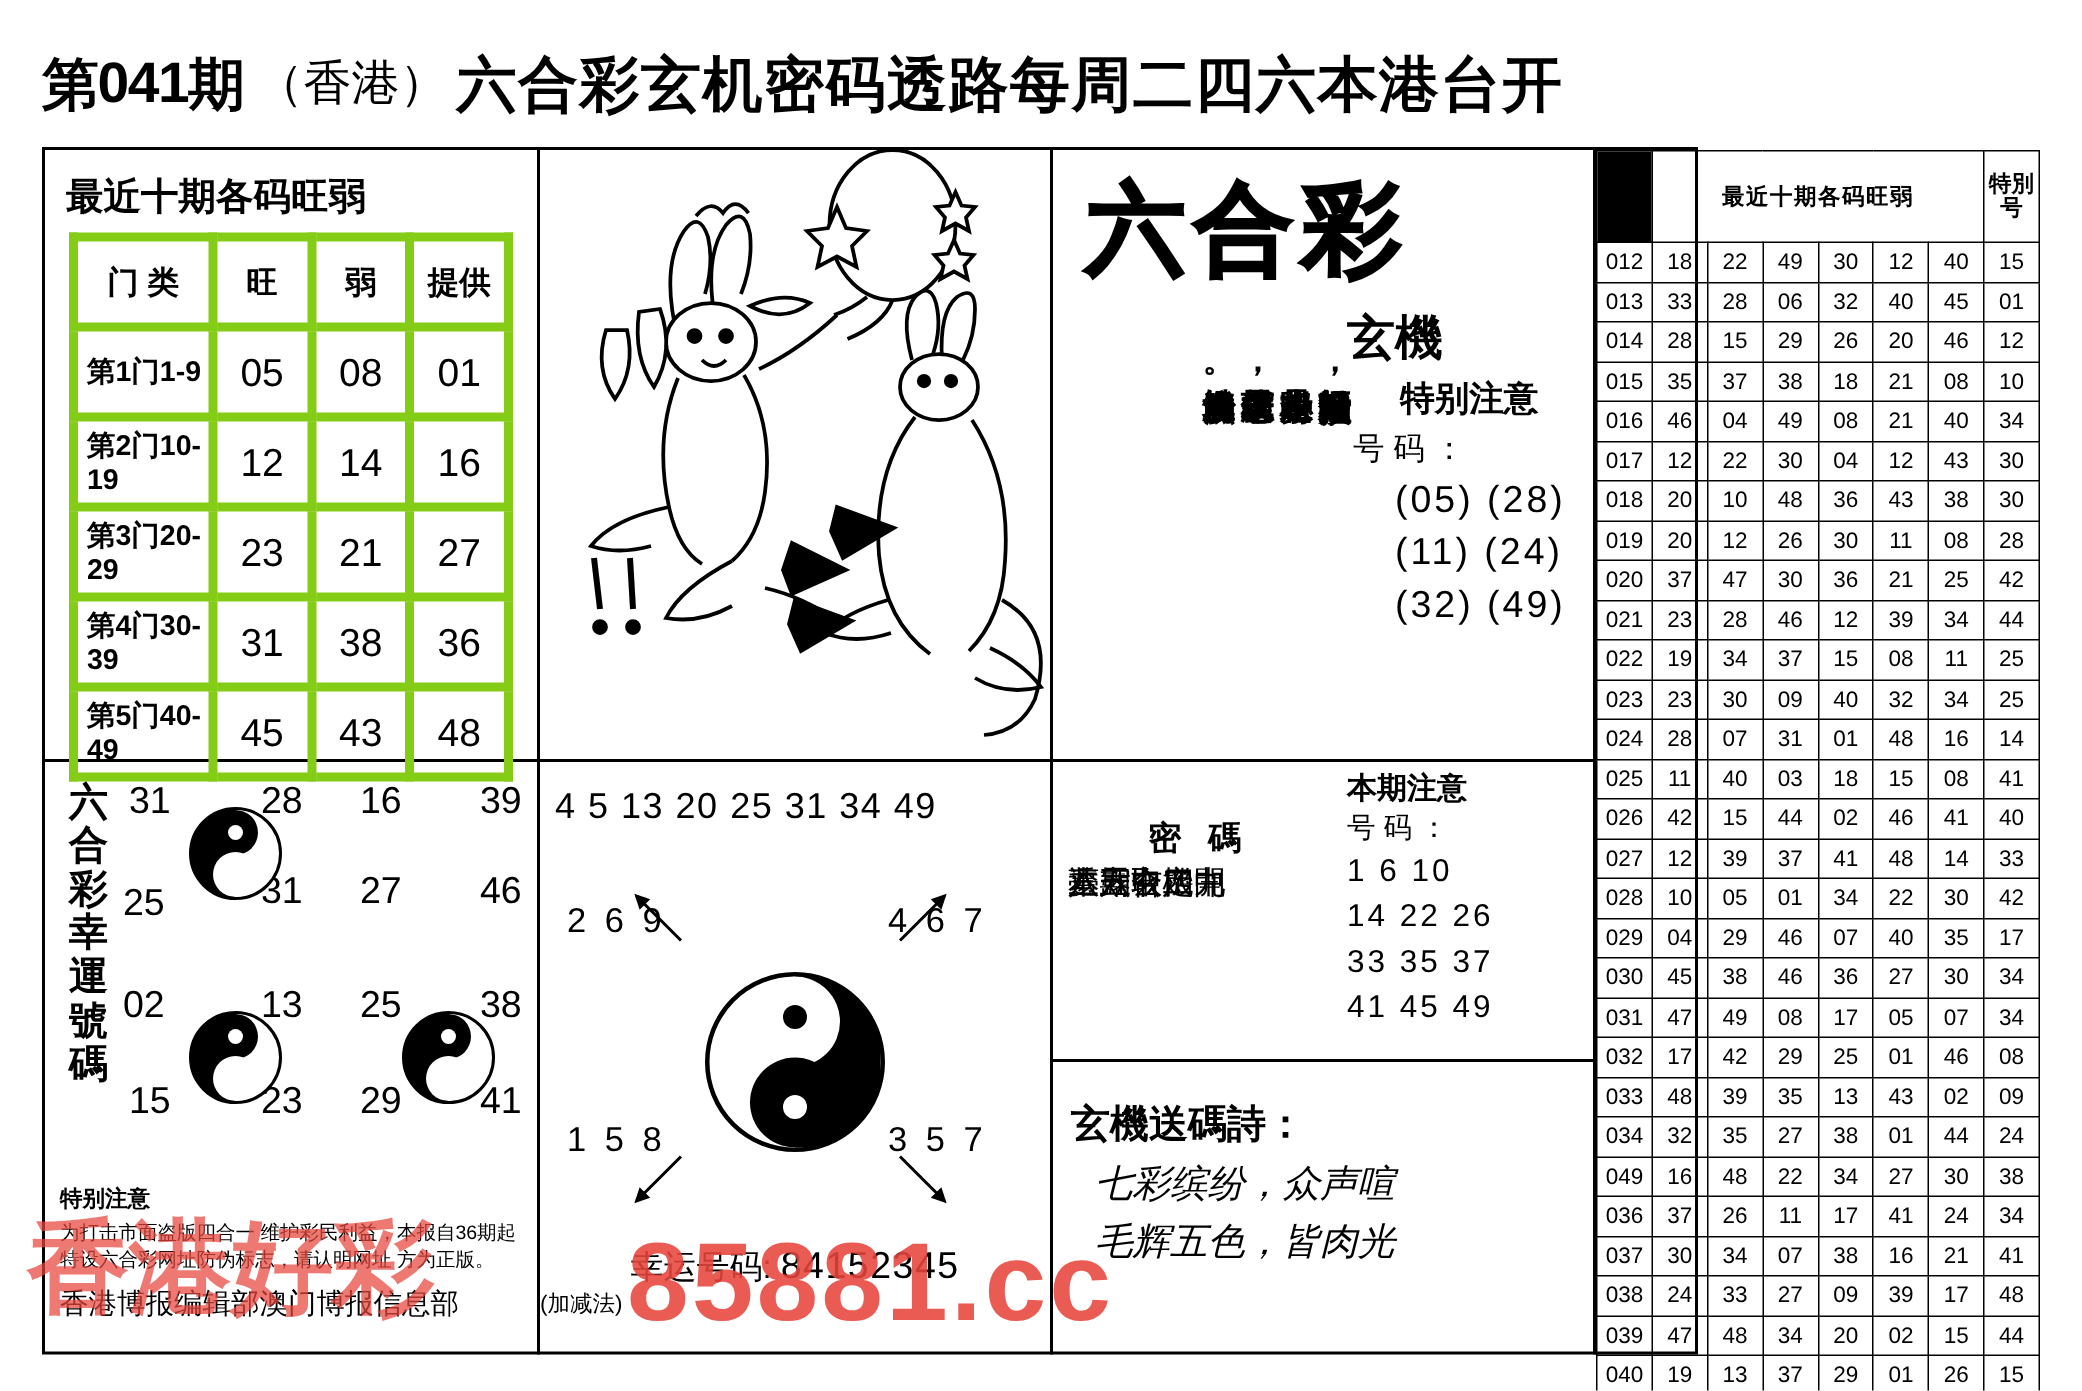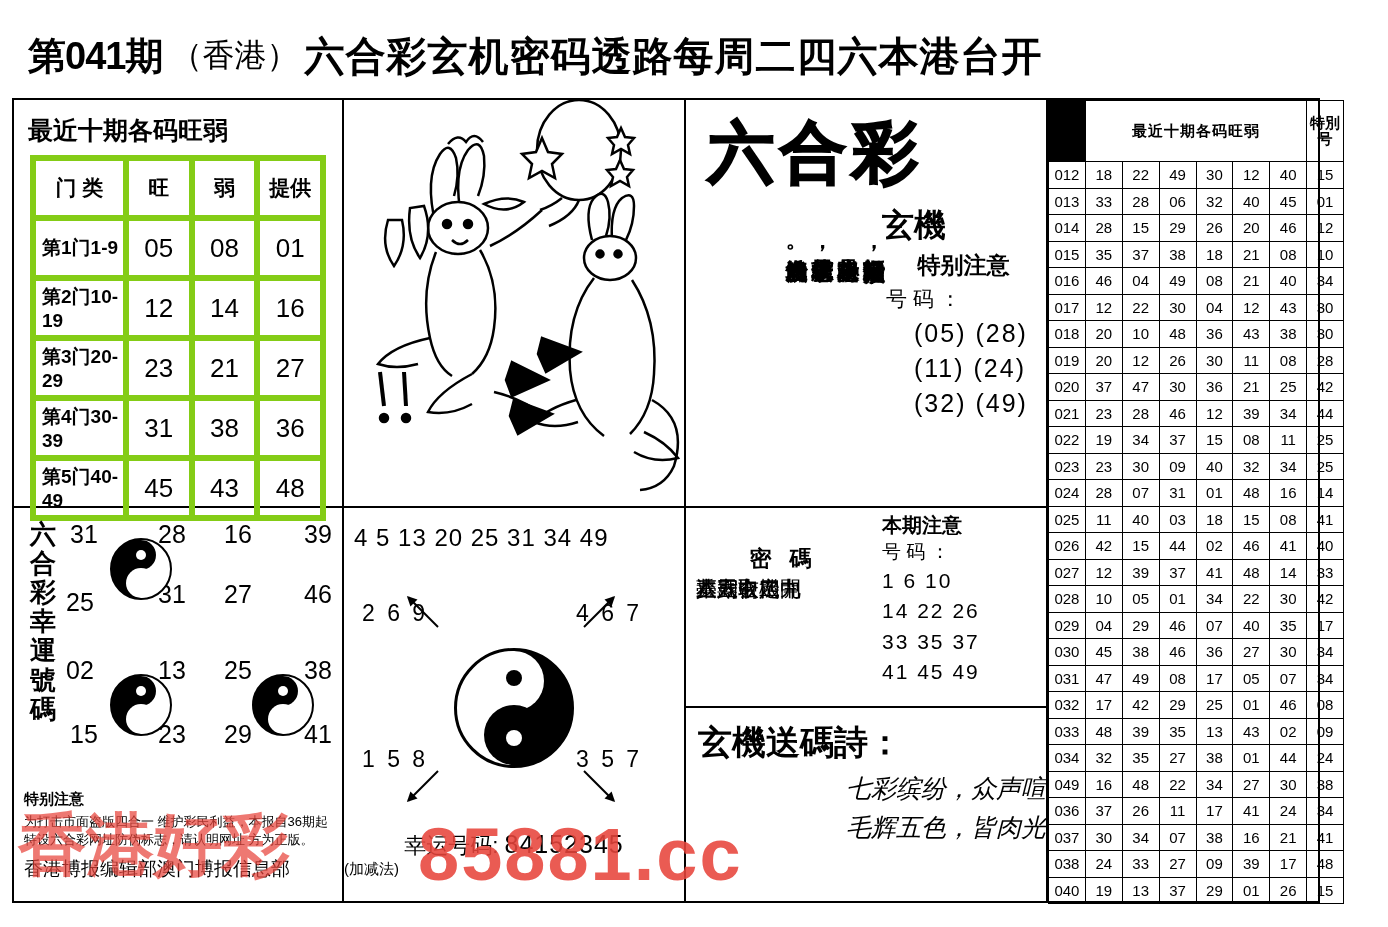--- a/index.html
+++ b/index.html
@@ -6,21 +6,21 @@
   body{width:1388px;height:927px;position:relative;font-family:"Liberation Serif",serif;color:#000;overflow:hidden;}
   .page{position:absolute;left:0;top:0;width:1388px;height:927px;}
 
   
   .header{position:absolute;left:28px;top:22px;width:1330px;height:68px;display:flex;align-items:center;}
   .hdr-issue{font-size:38px;font-weight:bold;letter-spacing:-1px;font-family:"Liberation Sans",sans-serif;}
   .hdr-region{font-size:32px;margin-left:8px;font-family:"Liberation Sans",sans-serif;}
   .hdr-title{font-size:40px;font-weight:bold;margin-left:6px;font-family:"Liberation Sans",sans-serif;letter-spacing:1px;}
 
   
-  .frame{position:absolute;left:12px;top:98px;width:1308px;height:805px;border:2px solid #000;box-sizing:border-box;}
+  .frame{position:absolute;left:28px;top:98px;width:1104px;height:805px;border:2px solid #000;box-sizing:border-box;}
 
   
   .vsep{position:absolute;top:0;width:2px;background:#000;}
 
   
   .panelA{position:absolute;left:0;top:0;width:328px;height:406px;}
   .panelA h2{margin:0;padding:14px 0 8px 14px;font-size:25px;font-weight:bold;font-family:"Liberation Sans",sans-serif;}
   .tblA{width:296px;margin:0 auto;border-collapse:collapse;}
   .tblA th,.tblA td{border:6px solid #84cc16;text-align:center;font-size:24px;height:52px;font-family:"Liberation Sans",sans-serif;}
   .tblA th{font-size:21px;font-weight:bold;}
@@ -80,22 +80,22 @@
   .panelF{position:absolute;left:672px;top:408px;width:360px;height:198px;}
   .codeLeft{position:absolute;left:10px;top:4px;width:175px;margin-top:32px;}
   .codeLeft .ttl{font-size:22px;font-weight:bold;text-align:center;letter-spacing:6px;font-family:"Liberation Sans",sans-serif;}
   .codeLeft .ln{font-size:21px;font-family:"Liberation Sans",sans-serif;line-height:1.28;margin-top:2px;}
   .codeRight{position:absolute;left:196px;top:4px;width:158px;}
   .codeRight .ttl{font-size:20px;font-weight:bold;font-family:"Liberation Sans",sans-serif;}
   .codeRight .nums{font-size:21px;font-family:"Liberation Sans",sans-serif;line-height:1.35;margin-top:2px;letter-spacing:2px;}
 
   
   .panelG{position:absolute;left:672px;top:608px;width:360px;height:195px;}
-  .panelG .ttl{font-size:34px;font-weight:bold;font-family:"Liberation Sans",sans-serif;padding:12px 0 4px 12px;}
-  .panelG .pl{font-size:25px;font-family:"Liberation Serif",serif;padding-left:43px;line-height:1.55;font-style:italic;text-align:right;}
+  .panelG .ttl{font-size:26px;font-weight:bold;font-family:"Liberation Sans",sans-serif;padding:24px 0 4px 12px;}
+  .panelG .pl{font-size:25px;font-family:"Liberation Serif",serif;padding-left:28px;line-height:1.55;font-style:italic;}
 
   
   .panelH{position:absolute;left:1034px;top:0;width:296px;height:803px;}
   .tblH{border-collapse:collapse;width:100%;height:100%;table-layout:fixed;}
   .tblH td,.tblH th{border:1px solid #000;text-align:center;font-size:15px;font-family:"Liberation Sans",sans-serif;padding:0;height:25.5px;}
   .tblH .idx{font-size:15px;}
   .blotch{background:#000;}
   .hdrTitle{font-size:17px;font-weight:bold;letter-spacing:1px;}
   .hdrSpecial{font-size:13px;font-weight:bold;line-height:1.1;}
 
@@ -621,20 +621,30 @@
               <td class="idx">038</td>
               <td>24</td>
               <td>33</td>
               <td>27</td>
               <td>09</td>
               <td>39</td>
               <td>17</td>
               <td>48</td>
             </tr>
             <tr>
+              <td class="idx">039</td>
+              <td>47</td>
+              <td>48</td>
+              <td>34</td>
+              <td>20</td>
+              <td>02</td>
+              <td>15</td>
+              <td>44</td>
+            </tr>
+            <tr>
               <td class="idx">040</td>
               <td>19</td>
               <td>13</td>
               <td>37</td>
               <td>29</td>
               <td>01</td>
               <td>26</td>
               <td>15</td>
             </tr>
           </tbody>

